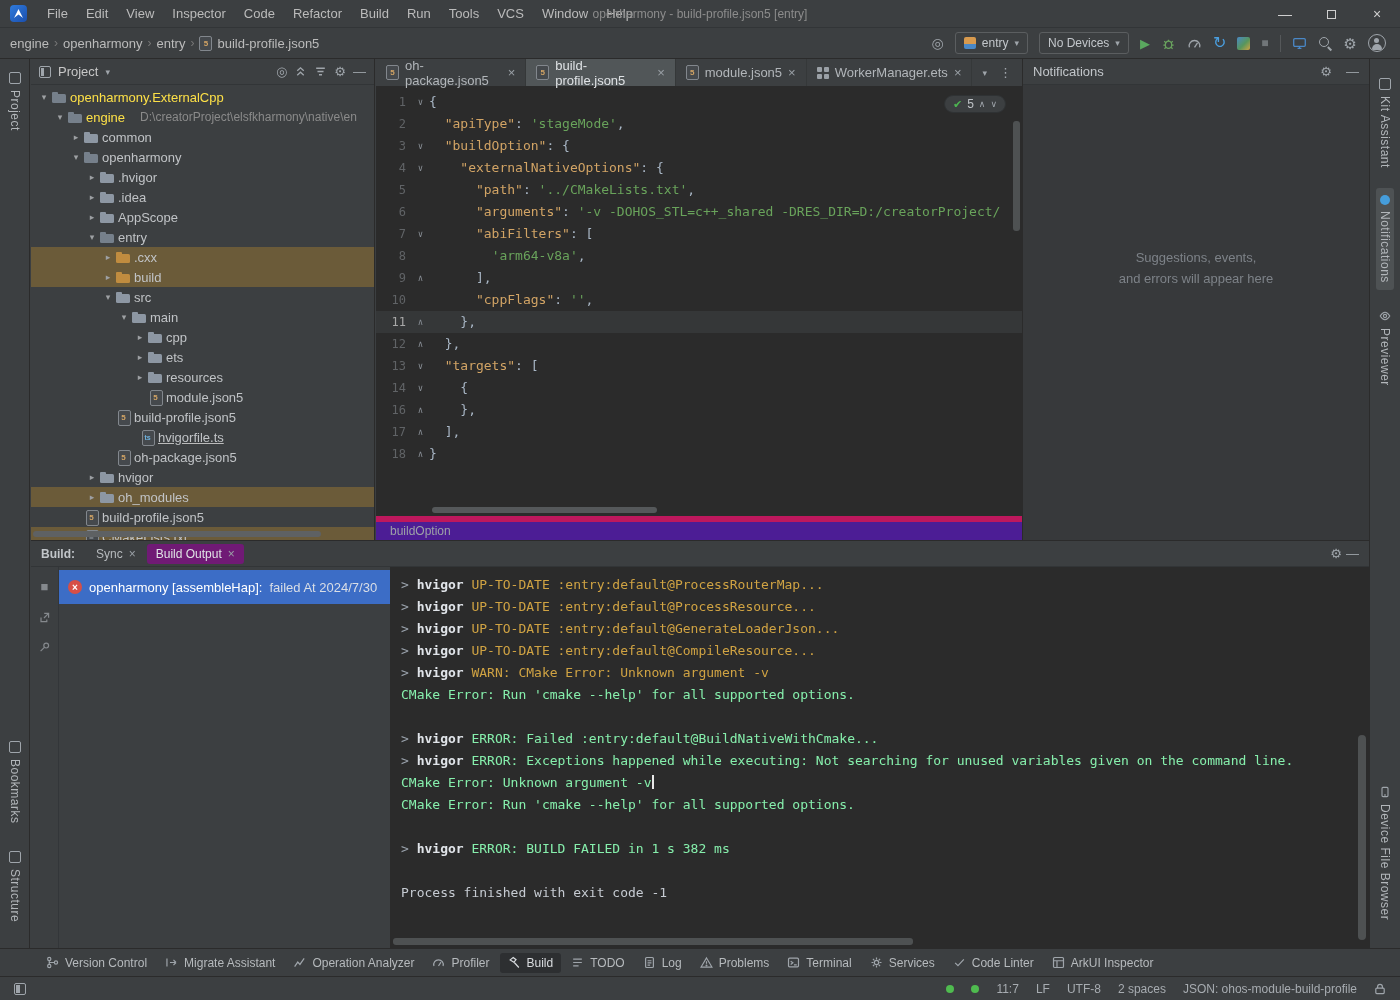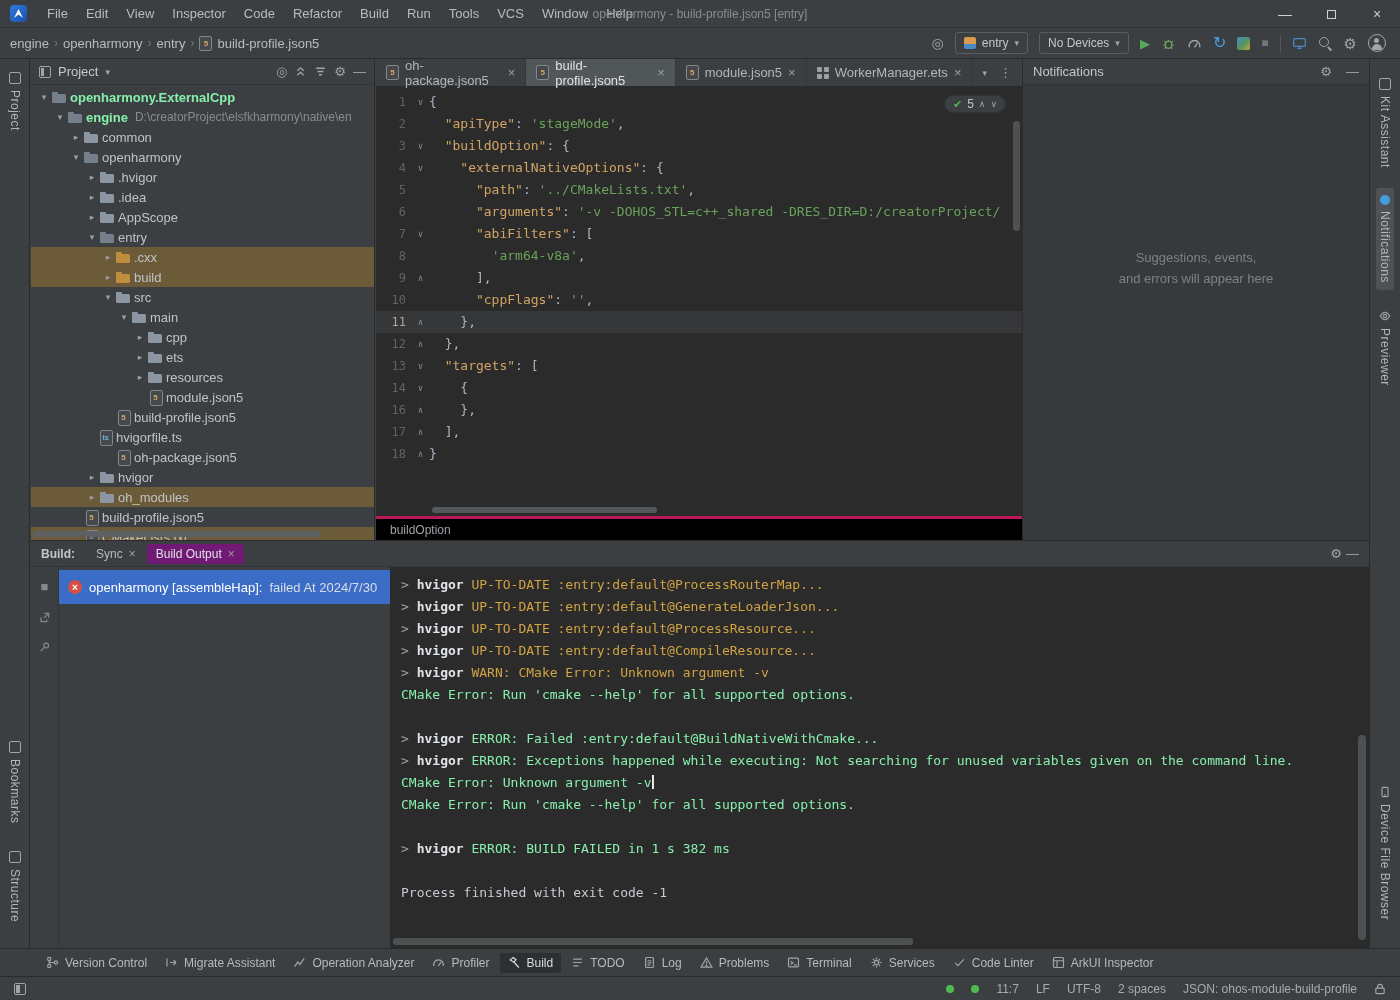--- a/index.html
+++ b/index.html
@@ -61,25 +61,25 @@
 .phead{height:26px;flex:0 0 26px;display:flex;align-items:center;gap:7px;padding:0 8px;border-bottom:1px solid #323537}
 .phead-ico{width:12px;height:12px;border:1px solid #9fa5ab;border-radius:2px;position:relative}
 .phead-ico::after{content:"";position:absolute;left:1px;top:1px;width:3px;height:8px;background:#9fa5ab}
 .ptitle{font-size:13px;color:#c7c7c7}
 .hic{color:#9fa5ab;font-size:13px;display:flex;align-items:center}
 .hic svg{width:13px;height:13px;stroke:#9fa5ab;fill:none;stroke-width:1.2}
 .spacer{flex:1}
 .tree{flex:1;overflow:hidden;padding-top:2px;position:relative}
 .t-row{display:flex;align-items:center;height:20px;white-space:nowrap}
 .t-row.hl{background:#6b5b39}
-.t-row.bold .t-label{font-weight:700;color:#86efac}
+.t-row.bold .t-label{font-weight:400;color:#fde047}
 .t-chev{flex:0 0 14px;text-align:center;color:#9da0a3;font-size:9px}
 .t-ico{flex:0 0 17px;height:16px;position:relative}
 .t-label{color:#c0c3c6;margin-left:2px}
-.t-path{color:#8a8a8a;margin-left:7px;font-size:12px}
+.t-path{color:#8a8a8a;margin-left:15px;font-size:12px}
 .t-ico.folder::after{content:"";position:absolute;left:1px;top:3px;width:6px;height:4px;border-radius:1px;background:#8d97a3}
 .t-ico.folder::before{content:"";position:absolute;left:1px;top:5px;width:14px;height:9px;border-radius:1.5px;background:#8d97a3}
 .t-ico.folder.excluded::after,.t-ico.folder.excluded::before{background:#c08c3f}
 .t-ico.folder.module::after,.t-ico.folder.module::before{background:#76808b}
 .t-ico.file::before{content:"";position:absolute;left:3px;top:1px;width:11px;height:14px;border-radius:2px;background:#45494d;border:1px solid #82878d}
 .t-ico .bad{position:absolute;left:3px;top:2px;width:11px;text-align:center;font-size:8px;font-weight:700;line-height:13px;color:#d2a465}
 .t-ico .bad.ts{color:#6fb3e0;font-size:7px}
 .t-ico .bad.txt{color:#9aa0a6}
 .p-hscroll{position:absolute;left:2px;bottom:3px;width:288px;height:6px;border-radius:3px;background:#5e6163}
 
@@ -101,21 +101,21 @@
 .fold-col{flex:0 0 17px;text-align:center;color:#878d94;font-size:9px}
 .lc{overflow:hidden}
 .seg-g{color:#a9b7c6}
 .seg-k{color:#d2a465}
 .seg-s{color:#69a35b}
 .inspect{position:absolute;top:8px;right:16px;display:flex;align-items:center;gap:5px;background:#3c3f41;border:1px solid #2f3234;border-radius:9px;padding:1px 8px;font-family:"Liberation Sans",sans-serif;font-size:12px;color:#bfc3c7}
 .inspect .ok{color:#4db551;font-size:11px}
 .inspect .nav{color:#9fa5ab;font-size:9px}
 .e-vscroll{position:absolute;right:2px;top:34px;width:7px;height:110px;border-radius:3px;background:#4e5152}
 .e-hscroll{position:absolute;left:56px;bottom:3px;width:225px;height:6px;border-radius:3px;background:#55585a}
-.ebread{height:24px;flex:0 0 24px;display:flex;align-items:center;background:#000000;border-top:3px solid #be185d;padding-left:14px;font-size:12px;color:#9da2a7;font-family:"Liberation Sans",sans-serif}
+.ebread{height:24px;flex:0 0 24px;display:flex;align-items:center;background:#4c1d95;border-top:6px solid #be185d;padding-left:14px;font-size:12px;color:#9da2a7;font-family:"Liberation Sans",sans-serif}
 
 
 .notif{position:absolute;left:1022px;top:59px;width:347px;height:481px;background:#37393b;border-left:1px solid #2b2b2b;display:flex;flex-direction:column}
 .nhead{height:26px;flex:0 0 26px;display:flex;align-items:center;gap:14px;padding:0 10px;background:#3c3f41;border-bottom:1px solid #323537}
 .ntitle{color:#c2c6ca;font-size:13px}
 .nempty{flex:1;display:flex;flex-direction:column;align-items:center;justify-content:center;color:#7d8288;font-size:13px;line-height:21px;margin-top:-90px;text-align:center}
 
 
 .build{position:absolute;left:31px;top:540px;width:1338px;height:408px;background:#3c3f41;border-top:1px solid #2b2b2b;display:flex;flex-direction:column}
 .bhead{height:26px;flex:0 0 26px;display:flex;align-items:center;gap:4px;padding:0 10px;border-bottom:1px solid #323537}
@@ -365,21 +365,21 @@
           </span>
           <span class="t-label">module.json5</span>
         </div>
         <div class="t-row" style="padding-left: 70px;">
           <span class="t-chev"></span>
           <span class="t-ico file">
             <span class="bad">5</span>
           </span>
           <span class="t-label">build-profile.json5</span>
         </div>
-        <div class="t-row" style="padding-left: 52px;">
+        <div class="t-row" style="padding-left: 94px; text-decoration: underline;">
           <span class="t-chev"></span>
           <span class="t-ico file">
             <span class="bad ts">ts</span>
           </span>
           <span class="t-label">hvigorfile.ts</span>
         </div>
         <div class="t-row" style="padding-left: 70px;">
           <span class="t-chev"></span>
           <span class="t-ico file">
             <span class="bad">5</span>
@@ -560,22 +560,22 @@
       <div class="blist">
         <div class="task-row">
           <span class="err-ico">×</span>
           <span>openharmony [assembleHap]:</span>
           <span class="task-status">failed At 2024/7/30</span>
         </div>
       </div>
       <div class="console">
         <div id="console">
             <div class="c-line"><span class="cp">&gt; </span><span class="ch">hvigor </span><span class="cy">UP-TO-DATE :entry:default@ProcessRouterMap...</span></div>
+            <div class="c-line"><span class="cp">&gt; </span><span class="ch">hvigor </span><span class="cy">UP-TO-DATE :entry:default@ProcessResource...</span></div>
             <div class="c-line"><span class="cp">&gt; </span><span class="ch">hvigor </span><span class="cy">UP-TO-DATE :entry:default@GenerateLoaderJson...</span></div>
-            <div class="c-line"><span class="cp">&gt; </span><span class="ch">hvigor </span><span class="cy">UP-TO-DATE :entry:default@ProcessResource...</span></div>
             <div class="c-line"><span class="cp">&gt; </span><span class="ch">hvigor </span><span class="cy">UP-TO-DATE :entry:default@CompileResource...</span></div>
             <div class="c-line"><span class="cp">&gt; </span><span class="ch">hvigor </span><span class="cy">WARN: CMake Error: Unknown argument -v</span></div>
             <div class="c-line"><span class="cr">CMake Error: Run 'cmake --help' for all supported options.</span></div>
             <div class="c-line"></div>
             <div class="c-line"><span class="cp">&gt; </span><span class="ch">hvigor </span><span class="cr">ERROR: Failed :entry:default@BuildNativeWithCmake...</span></div>
             <div class="c-line"><span class="cp">&gt; </span><span class="ch">hvigor </span><span class="cr">ERROR: Exceptions happened while executing: Not searching for unused variables given on the command line.</span></div>
             <div class="c-line"><span class="cr">CMake Error: Unknown argument -v</span><span class="caret"></span></div>
             <div class="c-line"><span class="cr">CMake Error: Run 'cmake --help' for all supported options.</span></div>
             <div class="c-line"></div>
             <div class="c-line"><span class="cp">&gt; </span><span class="ch">hvigor </span><span class="cr">ERROR: BUILD FAILED in 1 s 382 ms</span></div>

